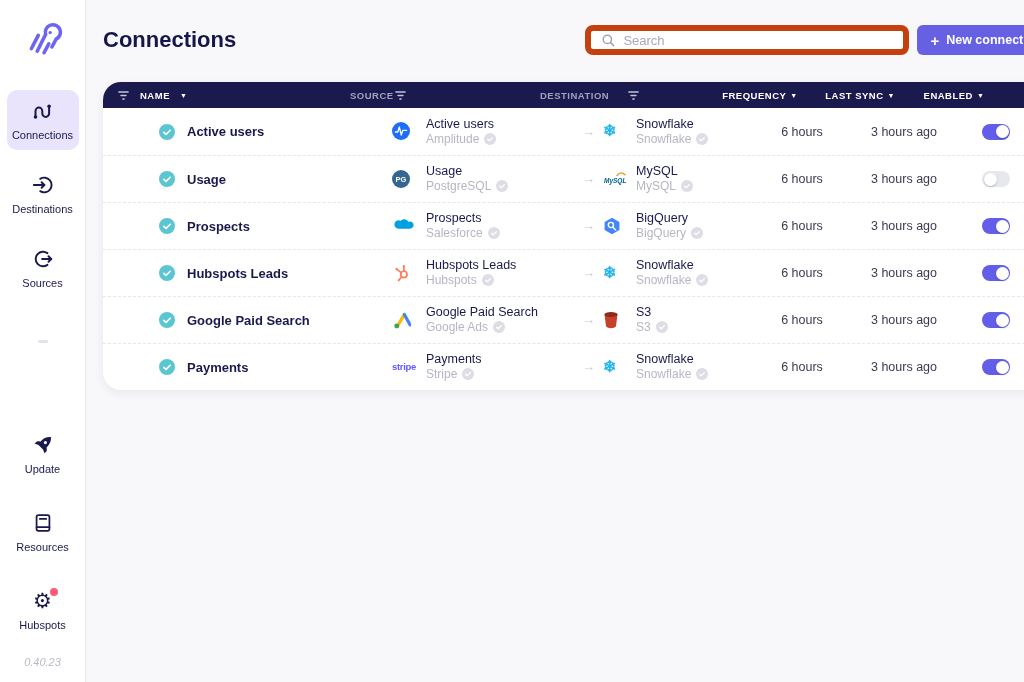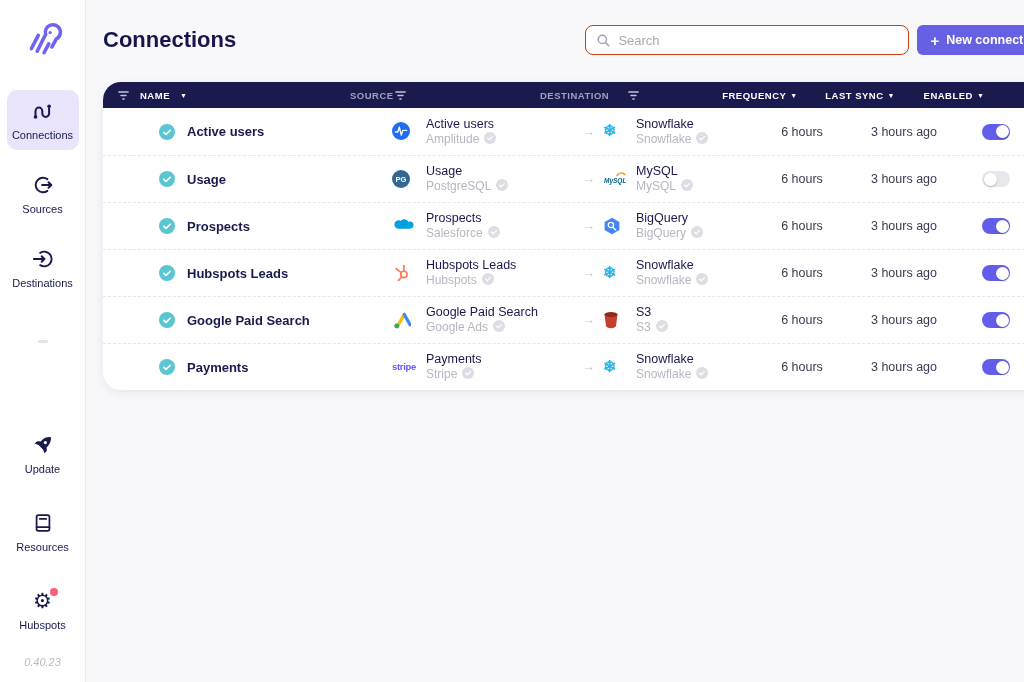--- a/index.html
+++ b/index.html
@@ -36,21 +36,21 @@
   }
   .version { font-size:11px; font-style:italic; color:#B9BAC6; margin:16px 0 14px; }
 
   
   .main { flex:1; padding:24px 11px 0 17px; }
   .topbar { display:flex; align-items:center; height:32px; }
   .page-title { font-size:22px; font-weight:bold; color:#17164A; white-space:nowrap; }
   .top-right { margin-left:auto; display:flex; align-items:center; gap:8px; }
   .search-box {
     width:324px; height:30px; background:#fff;
-    border:1px solid #c2410c; border-radius:8px;
+    border:6px solid #c2410c; border-radius:8px;
     display:flex; align-items:center; gap:7px; padding:0 10px;
   }
   .search-box input {
     border:none; outline:none; background:transparent; flex:1;
     font-size:13px; color:#44455A; font-family:inherit;
   }
   .search-box input::placeholder { color:#A7A8B8; }
   .btn-new {
     height:30px; padding:0 13px; border:none; border-radius:6px;
     background:var(--accent,#6561E2); color:#fff;
@@ -88,21 +88,21 @@
   .trow + .trow { border-top:1px dashed #E6E6EE; }
   .cell { display:flex; align-items:center; }
   .cell.c0 { gap:12px; }
   .conn-name { font-size:13px; font-weight:bold; color:#1A194D; }
   .status-check { display:flex; }
   .ep-icon { width:26px; height:20px; display:flex; align-items:center; justify-content:flex-start; flex-shrink:0; }
   .cell.c1 { gap:8px; }
   .cell.c2 { gap:7px; }
   .ep-text { display:flex; flex-direction:column; line-height:1.2; }
   .ep-title { font-size:12.5px; color:#1A194D; }
-  .ep-sub { font-size:12px; color:#B5B6C4; display:flex; gap:5px; }
+  .ep-sub { font-size:12px; color:#B5B6C4; display:flex; align-items:center; gap:5px; }
   .arrow { color:#C6C7D3; font-size:13px; width:14px; }
   .cell.c3, .cell.c4 { font-size:12.5px; color:#3A3B52; }
   .toggle { width:28px; height:16px; border-radius:9px; position:relative; cursor:pointer; display:inline-block; }
   .toggle.on  { background:var(--toggle_on,#625EEA); }
   .toggle.off { background:var(--toggle_off,#E7E7EE); }
   .knob {
     position:absolute; top:1.5px; width:13px; height:13px; border-radius:50%;
     background:#fff; box-shadow:0 1px 2px rgba(40,40,80,.28);
   }
   .on  .knob { right:1.5px; }
@@ -133,36 +133,36 @@
             <path d="M4.5 17 v-6 a3.4 3.4 0 0 1 6.8 0 v2.5 a3.4 3.4 0 0 0 6.8 0 v-6.5"></path>
             <circle cx="4.5" cy="17" r="1.8" fill="#1A194D" stroke="none"></circle>
             <circle cx="18.1" cy="6.2" r="1.8" fill="#1A194D" stroke="none"></circle>
           </svg>
         </span>
         <span>Connections</span>
       </div>
       <div class="nav-item">
         <span class="nav-icon">
           <svg width="22" height="22" viewBox="0 0 24 24" fill="none" stroke="#1A194D" stroke-width="2.1" stroke-linecap="round" stroke-linejoin="round">
+            <path d="M9 5.3 A8 8 0 1 1 9 18.7"></path>
+            <path d="M2 12 h11.5"></path>
+            <path d="M10.5 9 l3 3 -3 3"></path>
+          </svg>
+        </span>
+        <span>Destinations</span>
+      </div>
+      <div class="nav-item">
+        <span class="nav-icon">
+          <svg width="22" height="22" viewBox="0 0 24 24" fill="none" stroke="#1A194D" stroke-width="2.1" stroke-linecap="round" stroke-linejoin="round">
             <path d="M16.8 5.6 A8 8 0 1 0 16.8 18.4"></path>
             <path d="M11 12 h10"></path>
             <path d="M18 9 l3 3 -3 3"></path>
           </svg>
         </span>
         <span>Sources</span>
-      </div>
-      <div class="nav-item">
-        <span class="nav-icon">
-          <svg width="22" height="22" viewBox="0 0 24 24" fill="none" stroke="#1A194D" stroke-width="2.1" stroke-linecap="round" stroke-linejoin="round">
-            <path d="M9 5.3 A8 8 0 1 1 9 18.7"></path>
-            <path d="M2 12 h11.5"></path>
-            <path d="M10.5 9 l3 3 -3 3"></path>
-          </svg>
-        </span>
-        <span>Destinations</span>
       </div>
     </div>
 
     <div class="spacer">
       <div class="divider-dash"></div>
     </div>
 
     <div class="bottom-nav">
       <div class="nav-item">
         <span class="nav-icon">

